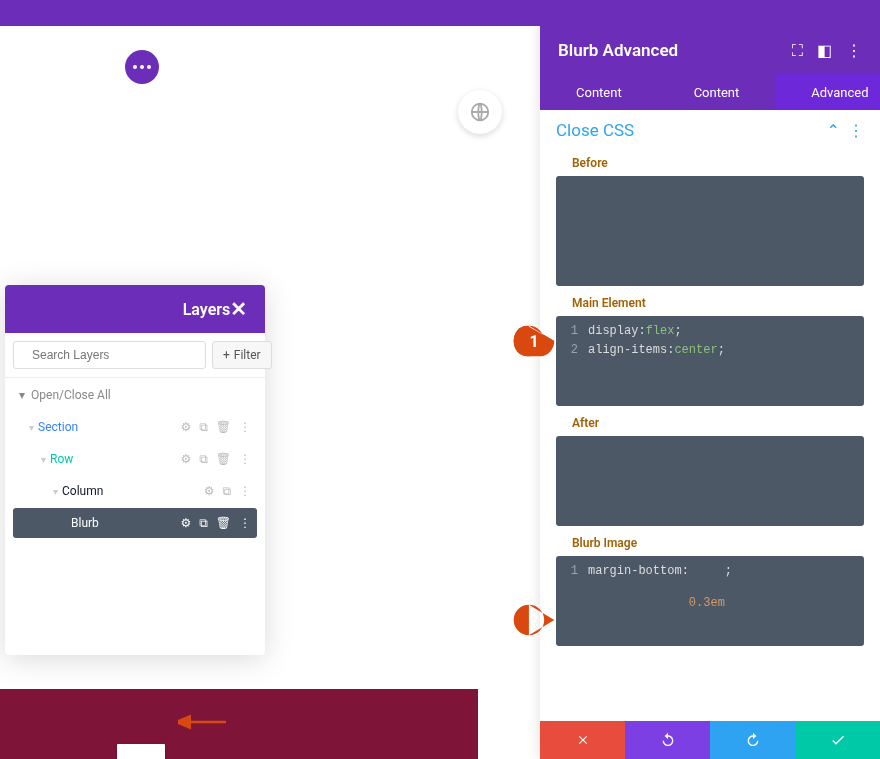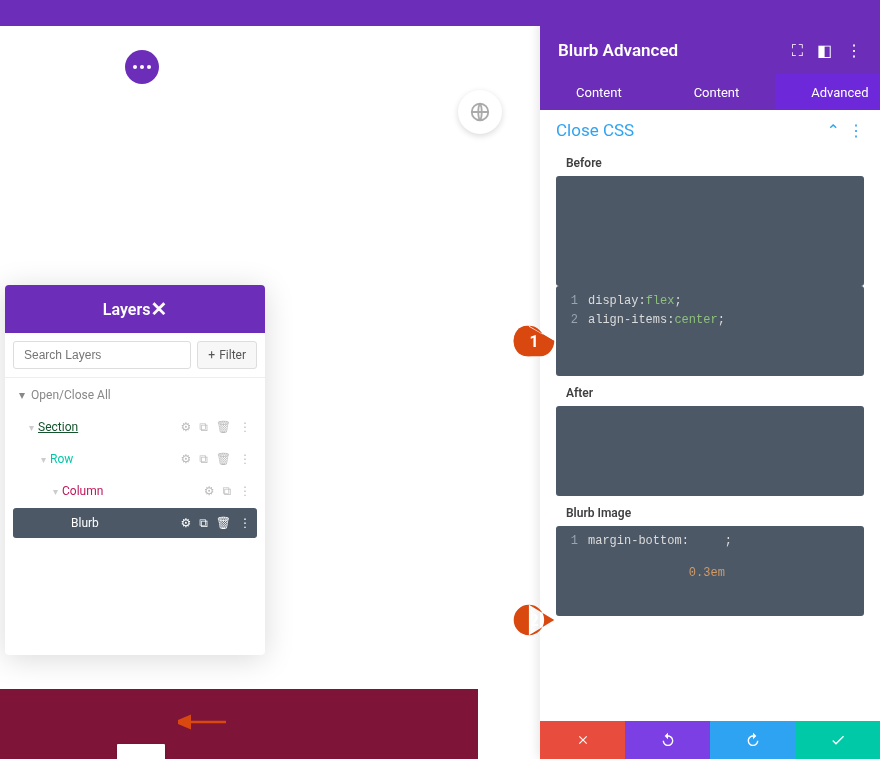--- a/index.html
+++ b/index.html
@@ -17,36 +17,36 @@
 
 
 .bottom-bar { position: absolute; top: 689px; left: 0; width: 478px; height: 70px; background: #7e1538; }
 .call-btn { position: absolute; top: 700px; left: 117px; width: 48px; height: 48px; background: #fff; border-radius: 1px; display: flex; flex-direction: column; align-items: center; justify-content: flex-end; box-shadow: 0 1px 3px rgba(0,0,0,0.2); margin-top: 44px; }
 .call-btn svg { width: 22px; height: 22px; fill: #333; }
 .call-btn span { font-size: 9px; color: #333; margin-top: 1px; }
 .arrow { position: absolute; top: 712px; left: 178px; }
 
 
 .layers-panel { position: absolute; top: 285px; left: 5px; width: 260px; height: 370px; background: #fff; border-radius: 4px; box-shadow: 0 4px 30px rgba(0,0,0,0.15); display: flex; flex-direction: column; }
-.layers-header { background: #6c2eb9; color: #fff; height: 48px; display: flex; align-items: center; justify-content: center; padding: 0 18px; border-radius: 4px 4px 0 0; }
+.layers-header { background: #6c2eb9; color: #fff; height: 48px; display: flex; align-items: center; justify-content: flex-end; padding: 0 18px; border-radius: 4px 4px 0 0; }
 .layers-header h3 { font-size: 16px; font-weight: 600; }
 .layers-close { cursor: pointer; font-size: 20px; font-weight: bold; }
 .layers-search-row { display: flex; padding: 8px; gap: 6px; border-bottom: 1px solid #eee; }
-.layers-search { flex: 1; border: 1px solid #ddd; border-radius: 3px; padding: 6px 10px; font-size: 12px; color: #888; }
+.layers-search { flex: 1; border: 1px solid #ddd; border-radius: 3px; padding: 6px 18px; font-size: 12px; color: #888; }
 .layers-filter { border: 1px solid #ddd; border-radius: 3px; padding: 6px 10px; font-size: 12px; color: #555; display: flex; align-items: center; gap: 4px; cursor: pointer; background: #f7f7f7; }
 .open-close { padding: 10px 14px; font-size: 12px; color: #888; display: flex; align-items: center; gap: 6px; }
 .tree { padding: 0 8px; }
 .tree-row { display: flex; align-items: center; height: 30px; font-size: 12px; border-radius: 3px; padding: 0 6px; margin-bottom: 2px; }
 .tree-row .caret { color: #ccc; margin-right: 4px; font-size: 10px; }
 .tree-row .label { flex: 1; }
 .tree-row .actions { display: flex; gap: 8px; color: #bbb; }
 .tree-row .actions span { cursor: pointer; }
-.tree-row.section .label { color: #14532d; text-decoration: underline; }
+.tree-row.section .label { color: #3b82f6; }
 .tree-row.row .label { color: #00c9a7; }
-.tree-row.column .label { color: #be185d; }
+.tree-row.column .label { color: #0f172a; }
 .tree-row.blurb { background: #4c5866; color: #fff; }
 .tree-row.blurb .actions { color: #fff; }
 .indent1 { padding-left: 16px; }
 .indent2 { padding-left: 28px; }
 .indent3 { padding-left: 40px; }
 .indent4 { padding-left: 58px; }
 
 
 .settings { position: absolute; top: 0; right: 0; width: 340px; height: 759px; background: #fff; box-shadow: -2px 0 10px rgba(0,0,0,0.1); display: flex; flex-direction: column; }
 .settings-close-bar { height: 26px; background: #6c2eb9; display: flex; justify-content: flex-end; align-items: center; padding-right: 14px; }
@@ -56,21 +56,21 @@
 .settings-title-icons { display: flex; gap: 14px; align-items: center; }
 .settings-title-icons span { cursor: pointer; }
 .settings-tabs { height: 36px; background: #6c2eb9; display: flex; }
 .tab { flex: 0 0 auto; padding: 0 36px; display: flex; align-items: center; color: #fff; font-size: 13px; cursor: pointer; }
 .tab.active { background: #6d28d9; }
 .section-header { display: flex; align-items: center; justify-content: space-between; padding: 10px 16px 6px 16px; }
 .section-header h3 { color: #2ea3f2; font-size: 17px; font-weight: 400; }
 .section-header .section-icons { display: flex; gap: 8px; color: #2ea3f2; }
 .section-header .section-icons span { cursor: pointer; }
 .css-body { padding: 0 16px; overflow-y: auto; flex: 1; }
-.field-label { font-size: 12px; color: #404040; font-weight: 600; margin: 10px 0 6px 10px; }
+.field-label { font-size: 12px; color: #a16207; font-weight: 600; margin: 10px 0 6px 16px; }
 .code-block { background: #4c5866; border-radius: 3px; min-height: 90px; padding: 6px 8px; font-family: "Courier New", monospace; font-size: 12px; color: #dcdcdc; line-height: 1.6; }
 .code-block.tall { min-height: 110px; }
 .code-line { display: flex; }
 .code-line .ln { width: 14px; color: #9aa5b1; text-align: right; margin-right: 10px; }
 .code-line .prop { color: #dcdcdc; }
 .code-line .colon { color: #dcdcdc; }
 .code-line .val { color: #8ec07c; }
 .code-line .val2 { color: #d19a66; margin-top: 32px; }
 .code-line .semi { color: #dcdcdc; }
 
@@ -204,20 +204,21 @@
     <div class="section-icons">
       <span>⌃</span>
       <span>⋮</span>
     </div>
   </div>
   <div class="css-body">
 
     <div class="field-label">Before</div>
     <div class="code-block tall"></div>
 
+    <div class="field-label">Main Element</div>
     <div class="code-block">
       <div class="code-line">
         <span class="ln">1</span>
         <span class="prop">display</span>
           <span class="colon">:</span>
           <span class="val">flex</span>
           <span class="semi">;</span>
       </div>
       <div class="code-line">
         <span class="ln">2</span>

